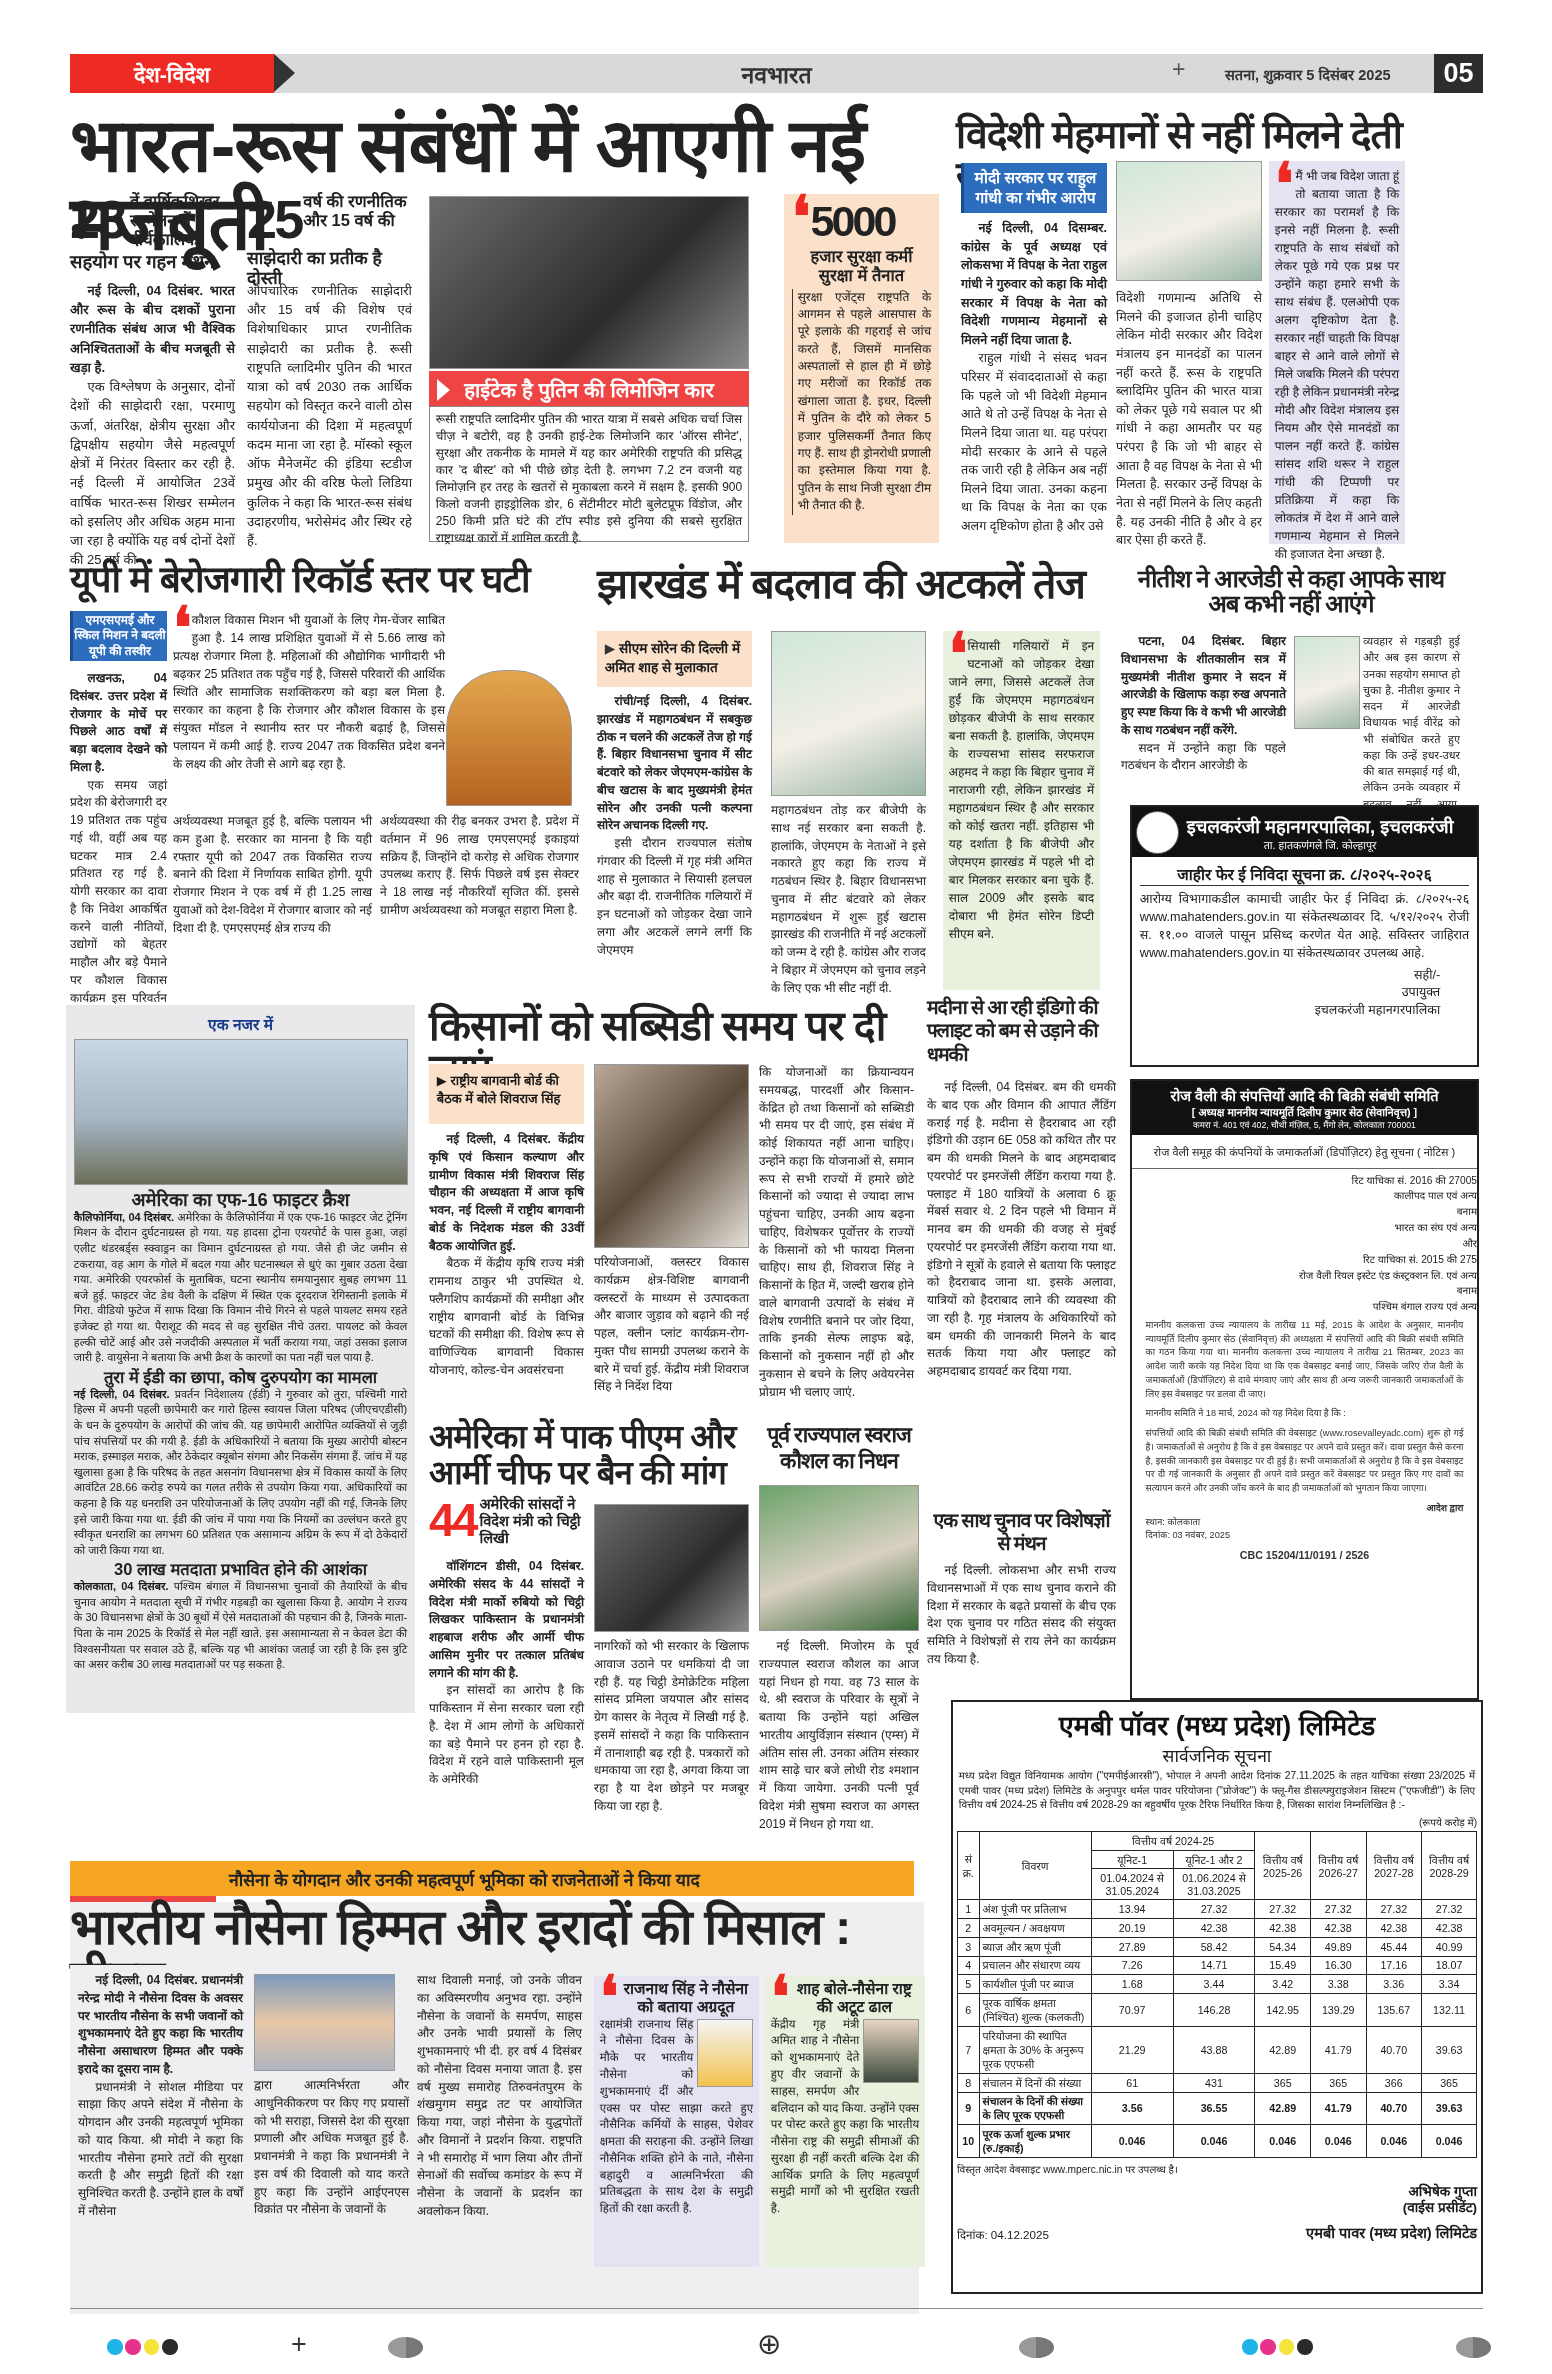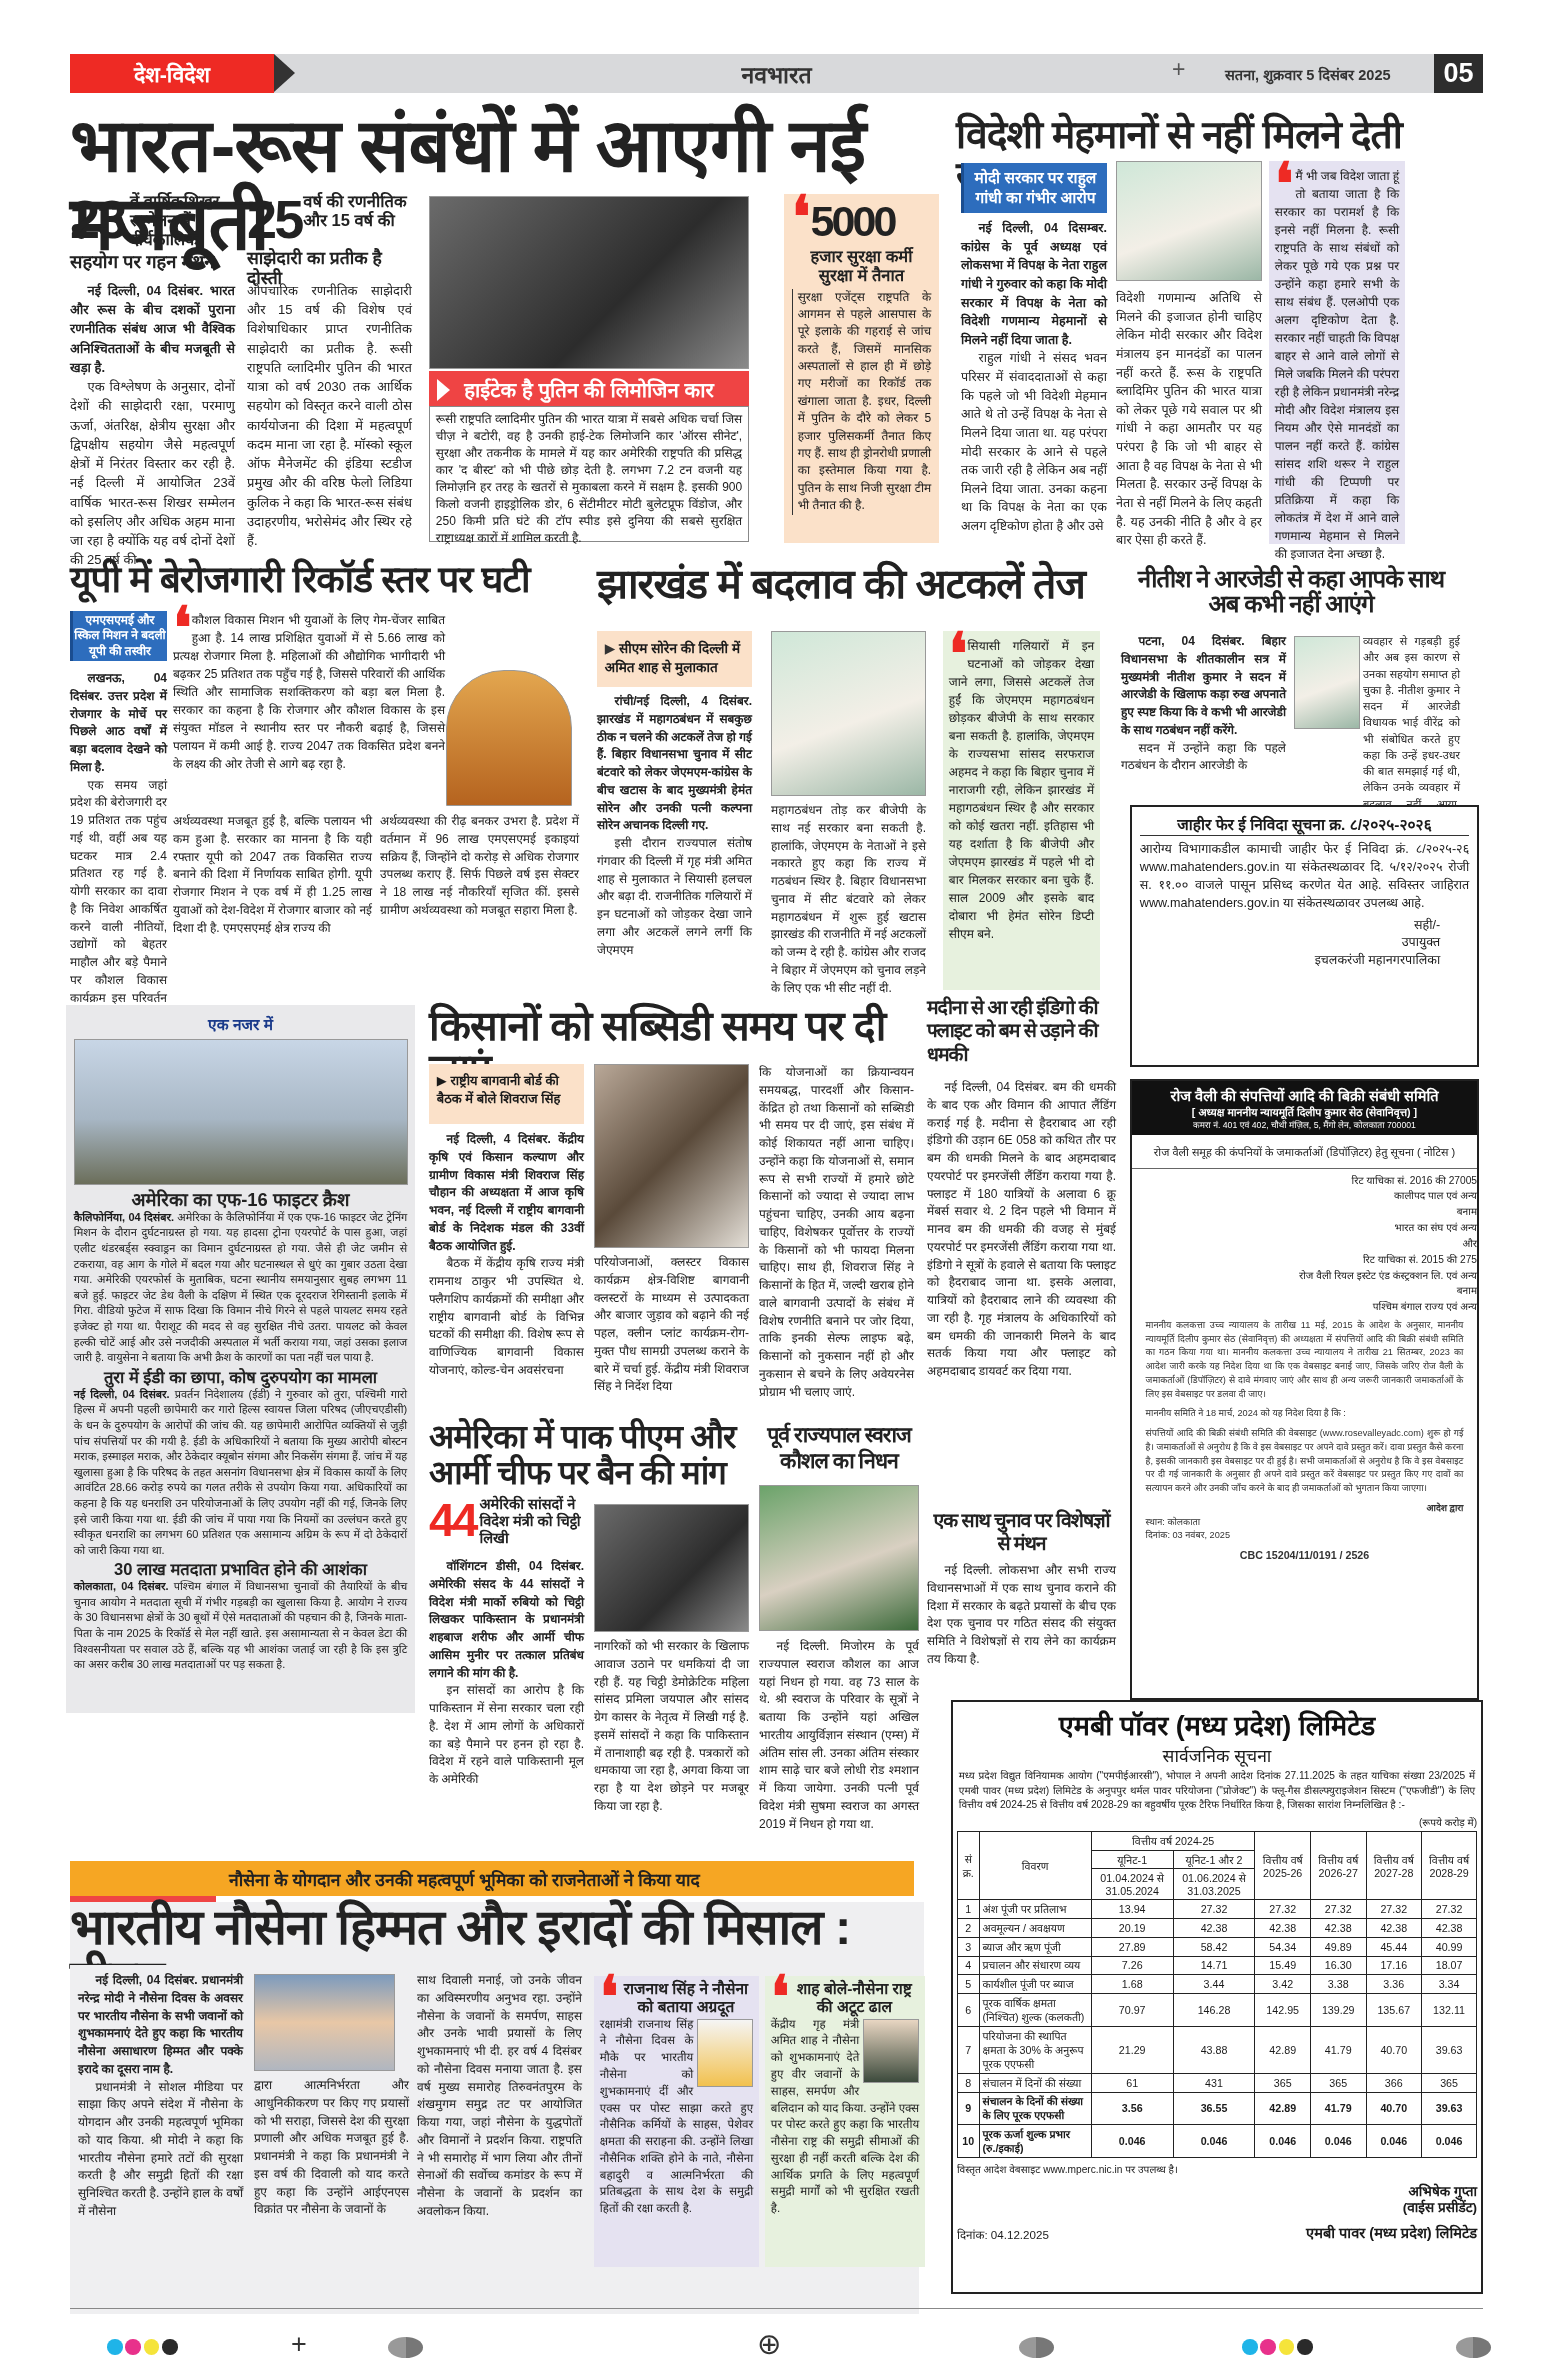--- a/index.html
+++ b/index.html
@@ -146,20 +146,27 @@
 <div class="abs body" style="left:1121px;top:633px;width:165px;font-size:12px">
   <p class="lead">पटना, 04 दिसंबर. बिहार विधानसभा के शीतकालीन सत्र में मुख्यमंत्री नीतीश कुमार ने सदन में आरजेडी के खिलाफ कड़ा रुख अपनाते हुए स्पष्ट किया कि वे कभी भी आरजेडी के साथ गठबंधन नहीं करेंगे.</p>
   <p>सदन में उन्होंने कहा कि पहले गठबंधन के दौरान आरजेडी के</p>
 </div>
 <div class="abs photo photo-light" style="left:1294px;top:636px;width:66px;height:93px"></div>
 <div class="abs body" style="left:1363px;top:633px;width:97px;font-size:11px">
   <p style="text-indent:0">व्यवहार से गड़बड़ी हुई और अब इस कारण से उनका सहयोग समाप्त हो चुका है. नीतीश कुमार ने सदन में आरजेडी विधायक भाई वीरेंद्र को भी संबोधित करते हुए कहा कि उन्हें इधर-उधर की बात समझाई गई थी, लेकिन उनके व्यवहार में बदलाव नहीं आया, जिसकी वजह से गठबंधन तोड़ दिया गया.</p>
 </div>
 
 <div class="abs notice" style="left:1130px;top:805px;width:349px;height:262px">
+  <div class="blackhdr" style="display:flex;align-items:center;padding:3.9px;height:50px">
+    <div style="width:43px;height:43px;border-radius:50%;background:#fff;border:1.9px solid #555;margin-right:7.8px"></div>
+    <div>
+      <div style="font-size:18.4px">इचलकरंजी महानगरपालिका, इचलकरंजी</div>
+      <div style="font-size:10.7px;font-weight:normal">ता. हातकणंगले जि. कोल्हापूर</div>
+    </div>
+  </div>
   <div style="padding:5.8px 7.8px">
     <div style="font-weight:bold;font-size:15.5px;text-align:center;border-bottom:1px solid #333;margin-bottom:3.9px">जाहीर फेर ई निविदा सूचना क्र. ८/२०२५-२०२६</div>
     <div style="font-size:12.6px;line-height:1.45;text-align:justify">आरोग्य विभागाकडील कामाची जाहीर फेर ई निविदा क्रं. ८/२०२५-२६ www.mahatenders.gov.in या संकेतस्थळावर दि. ५/१२/२०२५ रोजी स. ११.०० वाजले पासून प्रसिध्द करणेत येत आहे. सविस्तर जाहिरात www.mahatenders.gov.in या संकेतस्थळावर उपलब्ध आहे.</div>
     <div style="text-align:right;font-size:12.6px;line-height:1.4;margin-top:3.9px;padding-right:29px">
       <div>सही/-</div>
       <div>उपायुक्त</div>
       <div>इचलकरंजी महानगरपालिका</div>
     </div>
   </div>
 </div>

